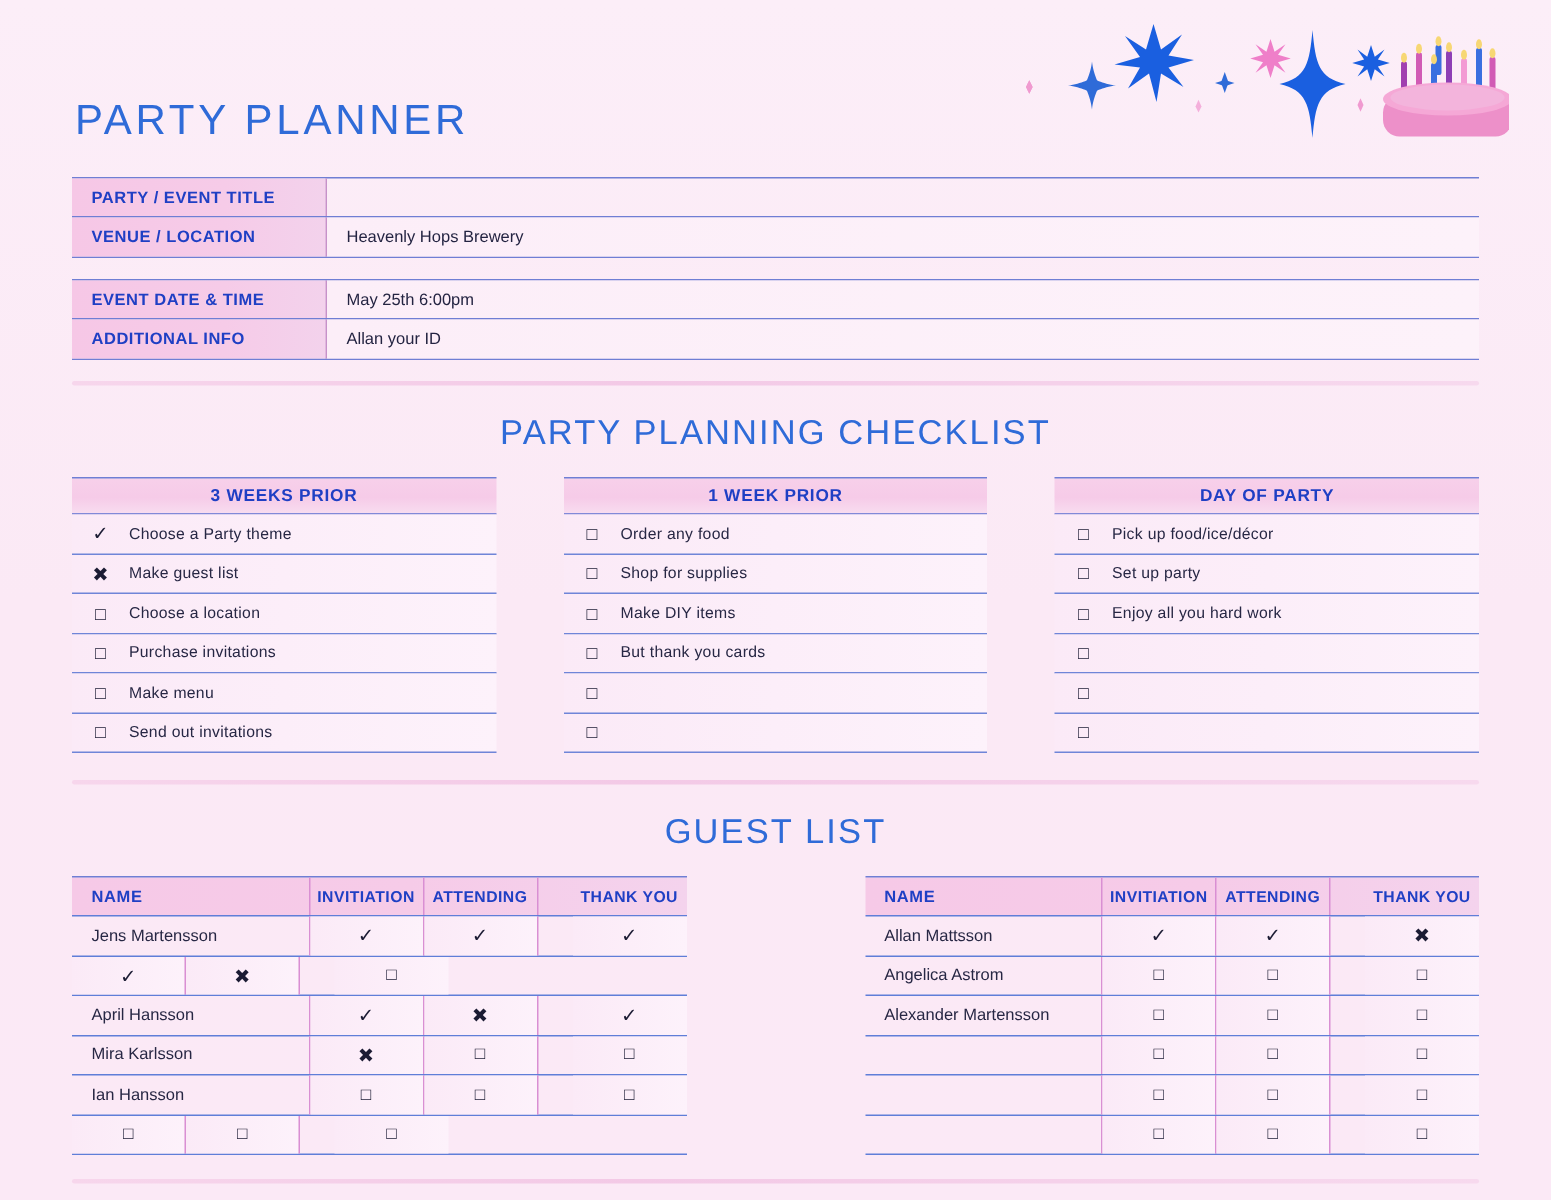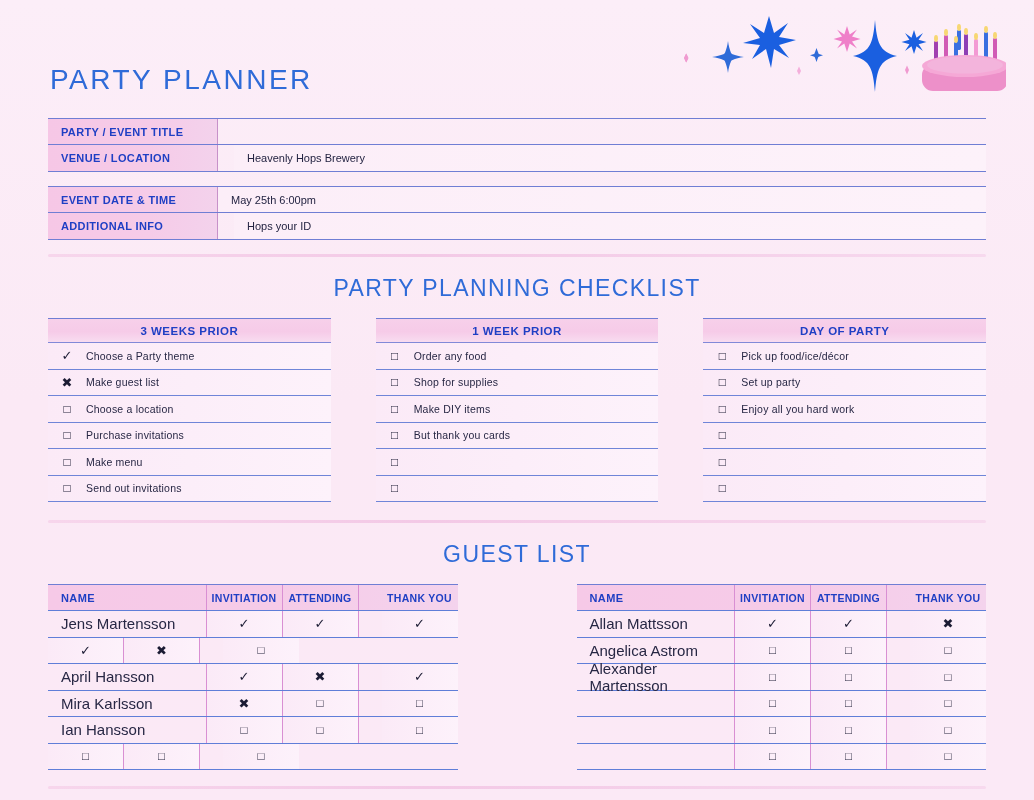--- a/index.html
+++ b/index.html
@@ -53,21 +53,21 @@
     flex-direction: column;
   }
   .info-col { flex: 1; }
   .info-row {
     display: flex;
     border-top: 1.6px solid #6f7ed4;
     border-bottom: 1.6px solid #6f7ed4;
     height: 27px;
     align-items: stretch;
   }
-  .info-row + .info-row { border-top: none; gap: 16px; }
+  .info-row + .info-row { border-top: none; }
   .info-label {
     width: 170px;
     background: linear-gradient(90deg, #f6c7e6 0%, #f6cbe8 60%, #f3d2ec 100%);
     color: #1f3fc4;
     font-size: 11px;
     font-weight: bold;
     letter-spacing: .35px;
     display: flex;
     align-items: center;
     padding-left: 13px;
@@ -158,21 +158,21 @@
   .g-row.head {
     border-top: 1.7px solid #6f7ed4;
     background: linear-gradient(90deg, #f6c9e7 0%, #f6cbe8 55%, #f4d3ed 100%);
     height: 27px;
   }
   .g-name {
     flex: 1;
     display: flex;
     align-items: center;
     padding-left: 13px;
-    font-size: 15px;
+    font-size: 11px;
     color: #272744;
     border-right: 1.3px solid #d98fd3;
   }
   .g-row.head .g-name {
     color: #1f3fc4;
     font-size: 11px;
     font-weight: bold;
     letter-spacing: .4px;
   }
   .g-cell {
@@ -289,21 +289,21 @@
         <div class="info-value">Heavenly Hops Brewery</div>
       </div>
     </div>
     <div class="info-col">
       <div class="info-row">
         <div class="info-label">EVENT DATE &amp; TIME</div>
         <div class="info-value">May 25th 6:00pm</div>
       </div>
       <div class="info-row">
         <div class="info-label">ADDITIONAL INFO</div>
-        <div class="info-value">Hops your ID</div>
+        <div class="info-value">Allan your ID</div>
       </div>
     </div>
   </div>
 
   <div class="sep top"></div>
 
   <div class="section-heading">PARTY PLANNING CHECKLIST</div>
   <div class="checklist">
     <div class="check-col">
       <div class="check-head">3 WEEKS PRIOR</div>

